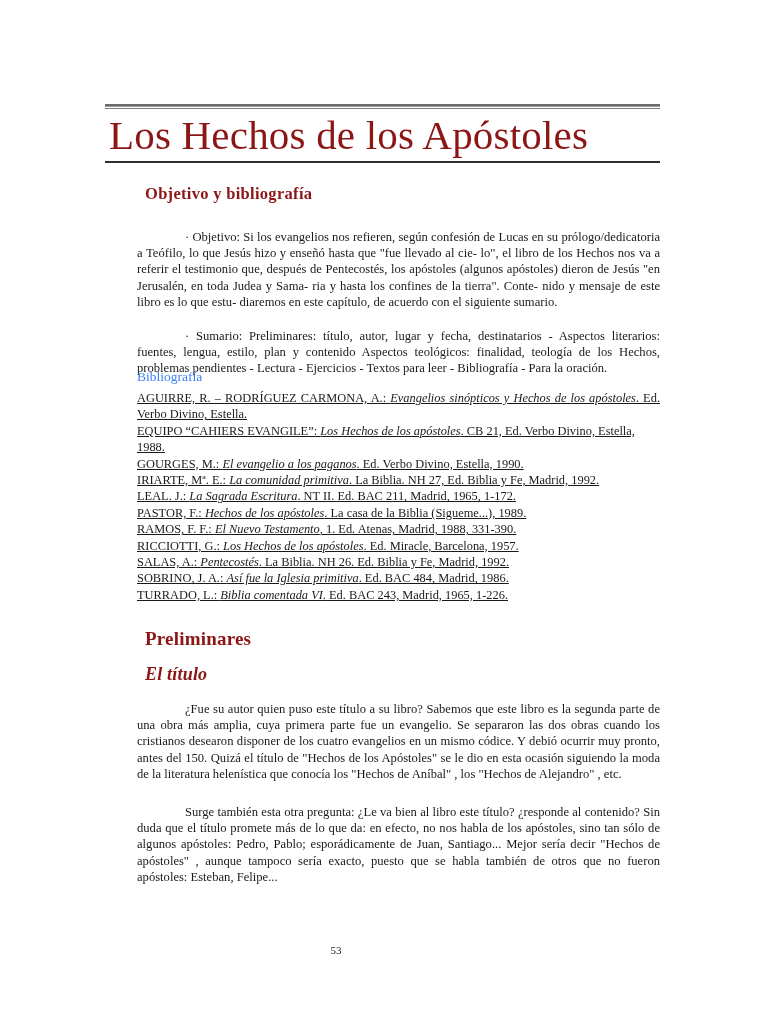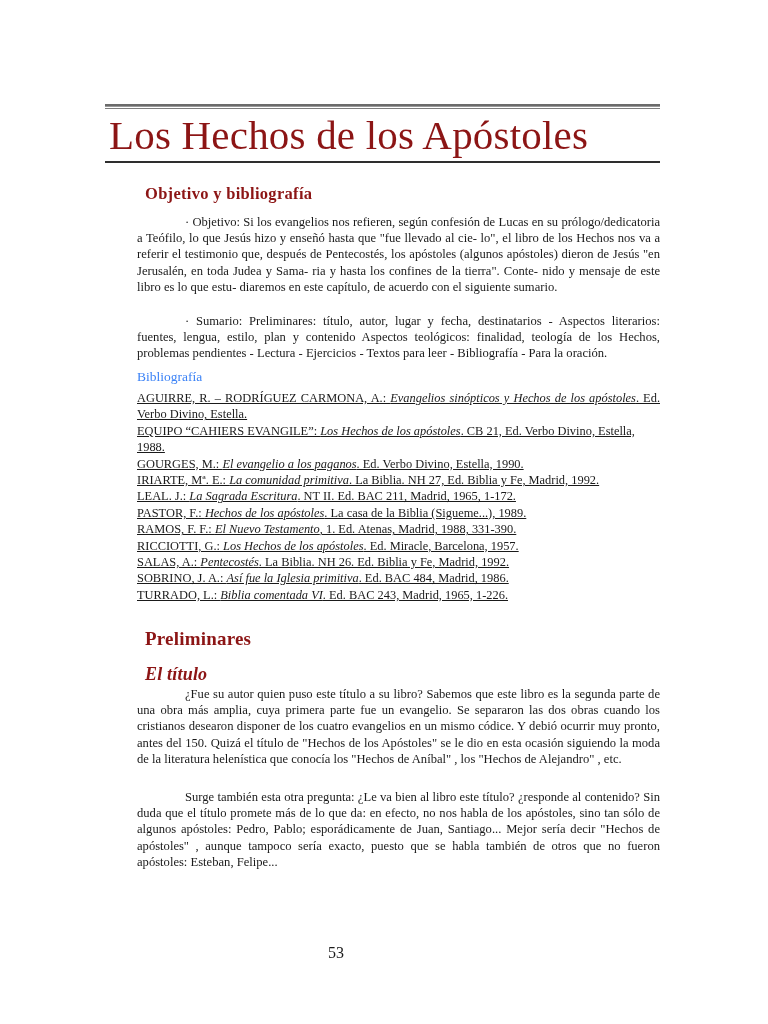--- a/index.html
+++ b/index.html
@@ -97,20 +97,21 @@
   
   .para {
     position: absolute;
     left: 137px;
     width: 523px;
     text-align: justify;
     text-justify: inter-word;
     font-size: 12.6px;
     line-height: 16.2px;
     color: #1a1a1a;
+    margin-top: 15px;
   }
   .para .lead { padding-left: 48px; }
 
   #p-objetivo { top: 214px; }
   #p-sumario  { top: 313px; }
   #p-titulo1  { top: 686px; }
   #p-titulo2  { top: 789px; }
 
   
   .biblio-list {
@@ -130,21 +131,21 @@
   .biblio-item.wrap { text-align: justify; }
   .it { font-style: italic; }
 
   
   .page-number {
     position: absolute;
     left: 0;
     top: 944px;
     width: 672px;
     text-align: center;
-    font-size: 16px;
+    font-size: 11px;
     color: #1a1a1a;
   }
 </style>
 </head>
 <body>
 
 <div class="page">
 
   <div class="title-block">
     <div class="rule-top"></div>

